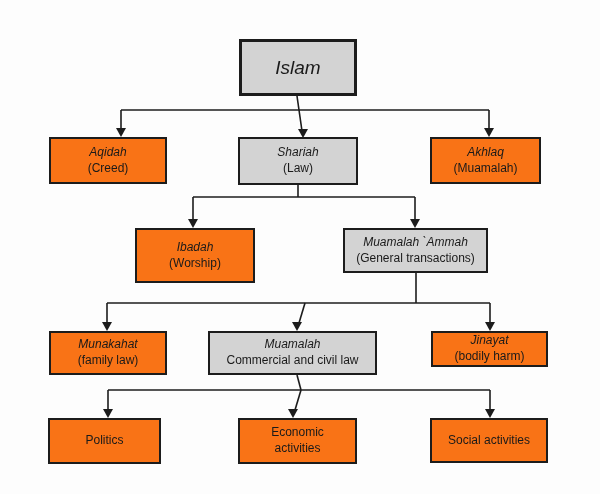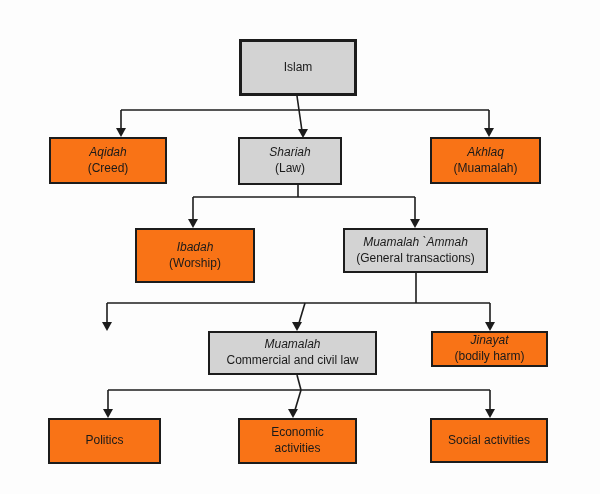--- a/index.html
+++ b/index.html
@@ -40,21 +40,21 @@
     text-align:center;
     font-size:12px;
     line-height:1.33;
     color:#1a1a1a;
     padding:2px 3px;
   }
   .node.gray{background:#d3d3d3;}
   .node.thick{border-width:3px;}
   .name{font-style:italic;}
   .name.plain{font-style:normal;}
-  .name.big{font-size:12px;}
+  .name.big{font-size:19px;font-style:italic;}
   .sub{font-style:normal;}
   .wrap-narrow{display:inline-block;max-width:78px;}
 </style>
 </head>
 <body>
 
 <div class="canvas">
 
   <svg class="edges" width="600" height="494" viewBox="0 0 600 494">
 
@@ -101,38 +101,42 @@
   </svg>
 
   <div class="node gray thick" style="left:239px;top:39px;width:118px;height:57px">
     <span class="name plain big">Islam</span>
   </div>
 
   <div class="node" style="left:49px;top:137px;width:118px;height:47px">
     <span class="name">Aqidah</span>
     <span class="sub">(Creed)</span>
   </div>
-  <div class="node gray" style="left:238px;top:137px;width:104px;height:48px">
+  <div class="node gray" style="left:238px;top:137px;width:120px;height:48px">
     <span class="name">Shariah</span>
     <span class="sub">(Law)</span>
   </div>
   <div class="node" style="left:430px;top:137px;width:111px;height:47px">
     <span class="name">Akhlaq</span>
     <span class="sub">(Muamalah)</span>
   </div>
 
   <div class="node" style="left:135px;top:228px;width:120px;height:55px">
     <span class="name">Ibadah</span>
     <span class="sub">(Worship)</span>
   </div>
   <div class="node gray" style="left:343px;top:228px;width:145px;height:45px">
     <span class="name">Muamalah `Ammah</span>
     <span class="sub">(General transactions)</span>
   </div>
 
+  <div class="node" style="left:49px;top:331px;width:118px;height:44px">
+    <span class="name">Munakahat</span>
+    <span class="sub">(family law)</span>
+  </div>
   <div class="node gray" style="left:208px;top:331px;width:169px;height:44px">
     <span class="name">Muamalah</span>
     <span class="sub">Commercial and civil law</span>
   </div>
   <div class="node" style="left:431px;top:331px;width:117px;height:36px">
     <span class="name">Jinayat</span>
     <span class="sub">(bodily harm)</span>
   </div>
 
   <div class="node" style="left:48px;top:418px;width:113px;height:46px">

